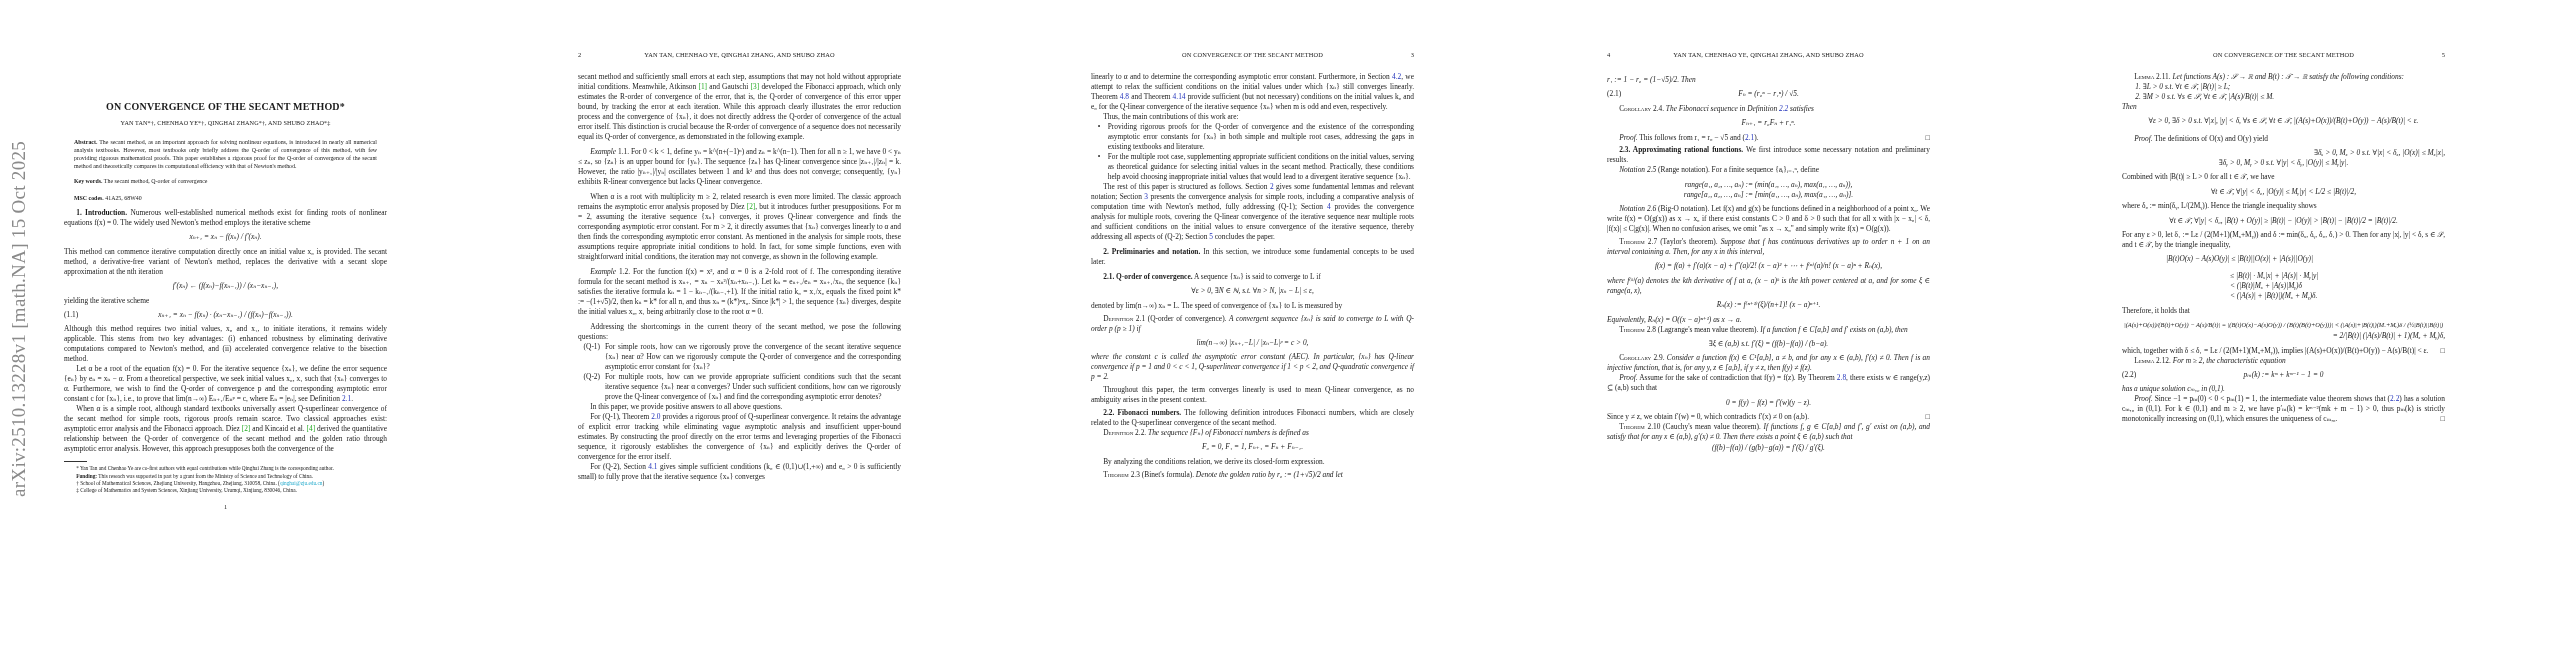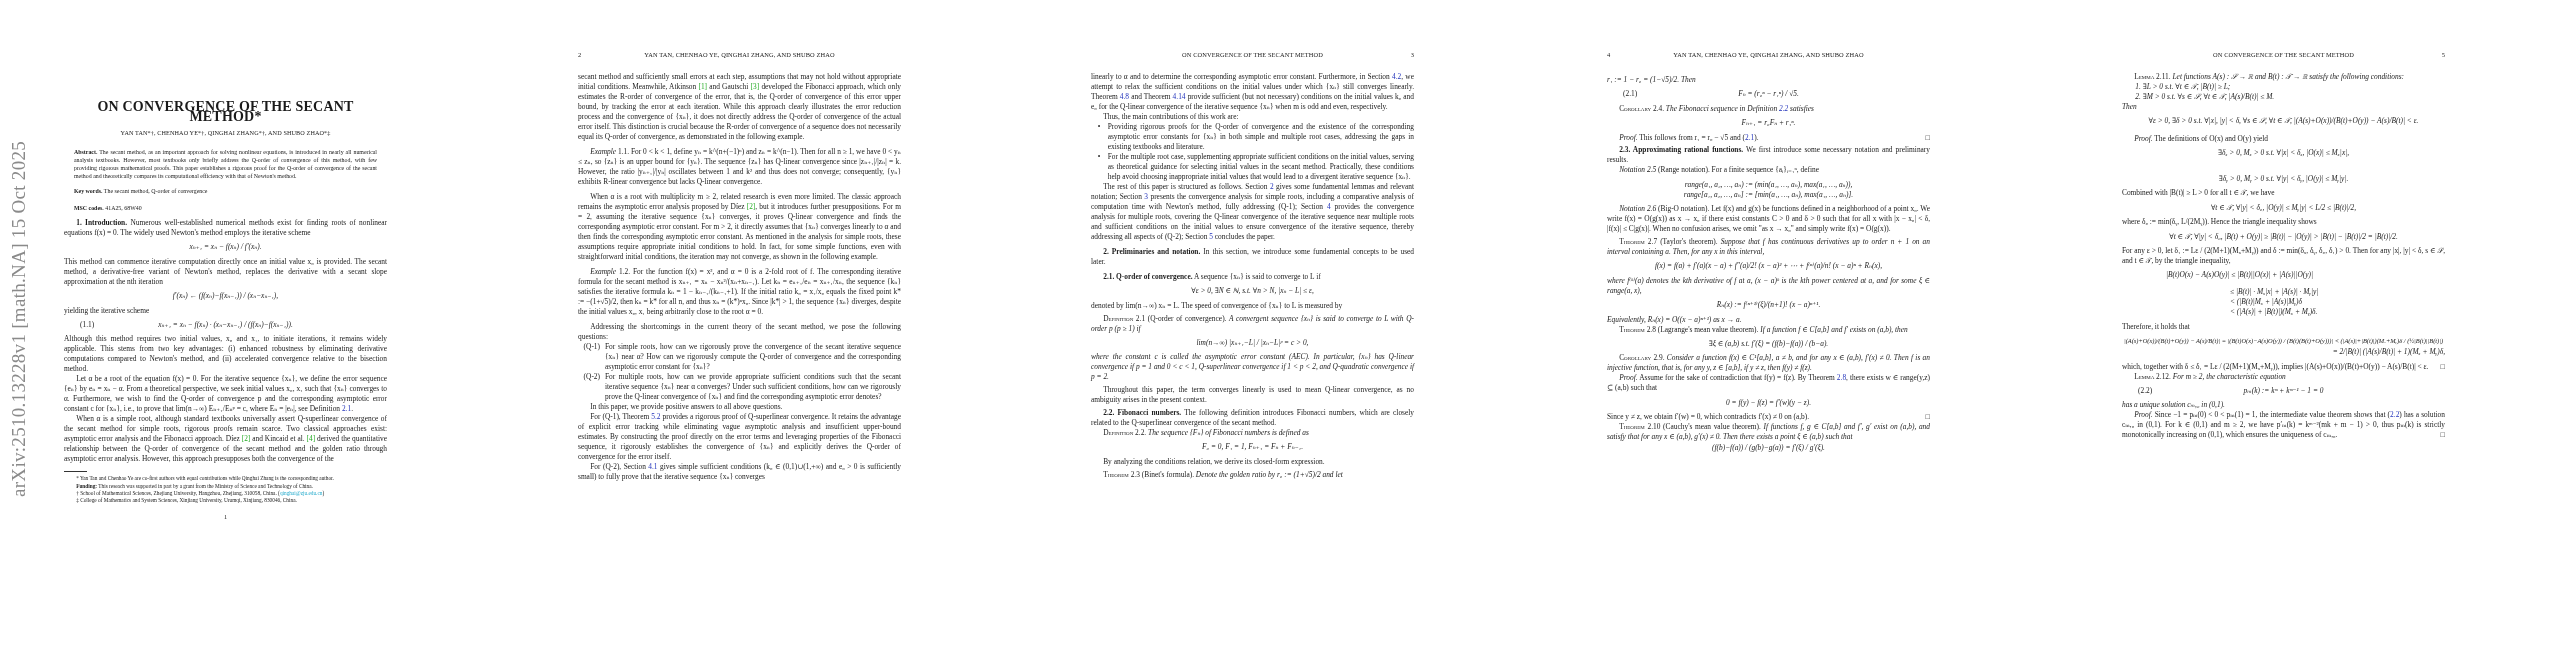--- a/index.html
+++ b/index.html
@@ -9,29 +9,29 @@
   .col { position: absolute; width: 323px; font-size: 7.4px; line-height: 10px; text-align: justify; }
   .runhead { position: absolute; top: 51px; width: 323px; font-size: 6.4px; letter-spacing: 0.1px; }
   .runhead .num { position: absolute; top: 0; }
   .runhead .txt { position: absolute; top: 0; left: 0; right: 0; text-align: center; }
   p { margin: 0; }
   .ind { text-indent: 12.2px; }
   .gap { height: 5px; }
   .gap-s { height: 2.8px; }
   .eq { text-align: center; font-style: italic; margin: 4.4px 0; }
   .eqn { position: relative; text-align: center; font-style: italic; margin: 4.4px 0; }
-  .eqn .tag { position: absolute; left: 16px; top: 0; font-style: normal; }
+  .eqn .tag { position: absolute; left: 0; top: 0; font-style: normal; }
   .sc { font-variant: small-caps; }
   .it { font-style: italic; }
   b { font-weight: bold; }
   .link-blue { color: #2233bb; }
   .link-green { color: #22aa22; }
   .link-cyan { color: #22aacc; }
   .qed { float: right; font-style: normal; }
-  .title { text-align: center; font-weight: bold; font-size: 14px; letter-spacing: 0.2px; margin-top: 0; }
+  .title { text-align: center; font-weight: bold; font-size: 10px; letter-spacing: 0.2px; margin-top: 0; }
   .authors { text-align: center; font-size: 6.2px; margin-top: 5.6px; letter-spacing: 0.1px; }
   .abstract { font-size: 5.9px; line-height: 8px; margin: 10px 10px 0 10px; text-align: justify; }
   .kw { font-size: 5.9px; margin: 6.7px 10px 0 10px; }
   .footrule { width: 23px; border-top: 0.6px solid #333; margin: 6.7px 0 3.3px 0; }
   .foot { font-size: 5.3px; line-height: 7.2px; text-align: justify; }
   .pagenum { text-align: center; font-size: 6.4px; margin-top: 7.8px; }
   .list { margin: 0; padding: 0; }
   .list .qi { position: relative; padding-left: 27px; }
   .list .qi .lab { position: absolute; left: 5.6px; top: 0; }
   .bullet { position: relative; padding-left: 16.7px; }
@@ -139,21 +139,21 @@
         <span>For simple roots, how can we rigorously prove the convergence of the secant iterative sequence {xₙ} near α? How can we rigorously compute the Q-order of convergence and the corresponding asymptotic error constant for {xₙ}?</span>
       </div>
       <div class="qi">
         <span class="lab">(Q-2)</span>
         <span>For multiple roots, how can we provide appropriate sufficient conditions such that the secant iterative sequence {xₙ} near α converges? Under such sufficient conditions, how can we rigorously prove the Q-linear convergence of {xₙ} and find the corresponding asymptotic error denotes?</span>
       </div>
     </div>
     <p class="ind">In this paper, we provide positive answers to all above questions.</p>
     <p class="ind">
       <span>For (Q-1), Theorem</span>
-      <span class="link-blue">5.2</span>
+      <span class="link-blue">2.0</span>
       <span>provides a rigorous proof of Q-superlinear convergence. It retains the advantage of explicit error tracking while eliminating vague asymptotic analysis and insufficient upper-bound estimates. By constructing the proof directly on the error terms and leveraging properties of the Fibonacci sequence, it rigorously establishes the convergence of {xₙ} and explicitly derives the Q-order of convergence for the error itself.</span>
     </p>
     <p class="ind">
       <span>For (Q-2), Section</span>
       <span class="link-blue">4.1</span>
       <span>gives simple sufficient conditions (k₀ ∈ (0,1)∪(1,+∞) and e₀ &gt; 0 is sufficiently small) to fully prove that the iterative sequence {xₙ} converges</span>
     </p>
   </div>
 </div>
 
@@ -328,21 +328,21 @@
       <p class="it">1. ∃L &gt; 0  s.t.  ∀t ∈ 𝒯, |B(t)| ≥ L;</p>
       <p class="it">2. ∃M &gt; 0  s.t.  ∀s ∈ 𝒮, ∀t ∈ 𝒯, |A(s)/B(t)| ≤ M.</p>
     </div>
     <p class="it">Then</p>
     <p class="eq">∀ε &gt; 0, ∃δ &gt; 0  s.t.  ∀|x|, |y| &lt; δ, ∀s ∈ 𝒮, ∀t ∈ 𝒯,   |(A(s)+O(x))/(B(t)+O(y)) − A(s)/B(t)| &lt; ε.</p>
     <div class="gap-s"></div>
     <p class="ind">
       <span class="it">Proof.</span>
       <span>The definitions of O(x) and O(y) yield</span>
     </p>
-    <p class="eq" style="margin-bottom:16px;">∃δₓ &gt; 0, Mₓ &gt; 0  s.t.  ∀|x| &lt; δₓ, |O(x)| ≤ Mₓ|x|,</p>
+    <p class="eq" style="margin-bottom:0;text-align:right;">∃δₓ &gt; 0, Mₓ &gt; 0  s.t.  ∀|x| &lt; δₓ, |O(x)| ≤ Mₓ|x|,</p>
     <p class="eq" style="margin-top:0;">∃δᵧ &gt; 0, Mᵧ &gt; 0  s.t.  ∀|y| &lt; δᵧ, |O(y)| ≤ Mᵧ|y|.</p>
     <p>Combined with |B(t)| ≥ L &gt; 0 for all t ∈ 𝒯, we have</p>
     <p class="eq">∀t ∈ 𝒯, ∀|y| &lt; δ₀,   |O(y)| ≤ Mᵧ|y| &lt; L/2 ≤ |B(t)|/2,</p>
     <p>where δ₀ := min(δᵧ, L/(2Mᵧ)). Hence the triangle inequality shows</p>
     <p class="eq">∀t ∈ 𝒯, ∀|y| &lt; δ₀,   |B(t) + O(y)| ≥ |B(t)| − |O(y)| &gt; |B(t)| − |B(t)|/2 = |B(t)|/2.</p>
     <p>For any ε &gt; 0, let δ₁ := Lε / (2(M+1)(Mₓ+Mᵧ)) and δ := min(δₓ, δᵧ, δ₀, δ₁) &gt; 0. Then for any |x|, |y| &lt; δ, s ∈ 𝒮, and t ∈ 𝒯, by the triangle inequality,</p>
     <div style="margin:4.4px 0 4.4px 44px; font-style:italic;">
       <p>|B(t)O(x) − A(s)O(y)| ≤ |B(t)||O(x)| + |A(s)||O(y)|</p>
       <p style="padding-left:64px;margin-top:7px;">≤ |B(t)| · Mₓ|x| + |A(s)| · Mᵧ|y|</p>
       <p style="padding-left:64px;">&lt; (|B(t)|Mₓ + |A(s)|Mᵧ)δ</p>

